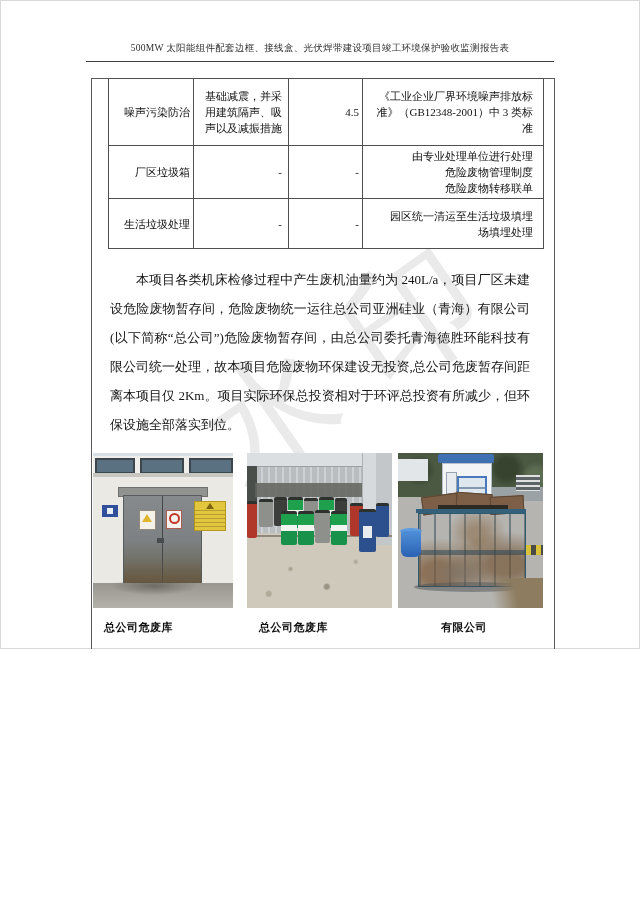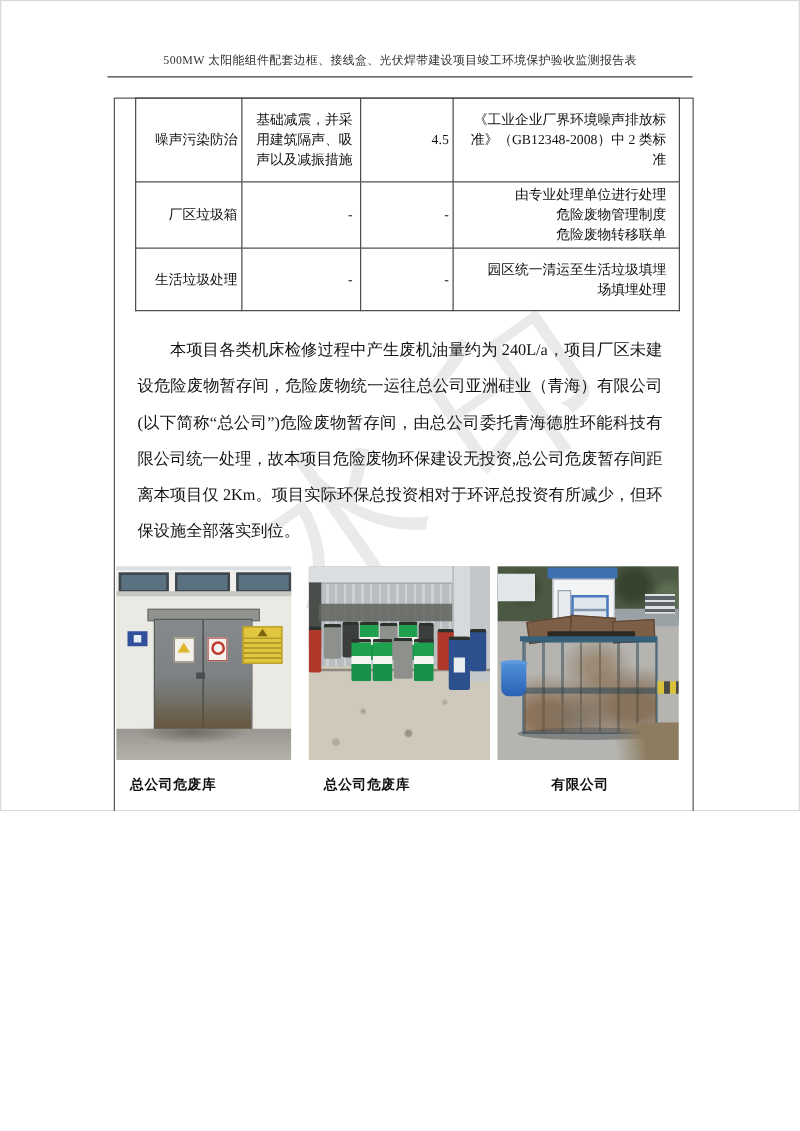--- a/index.html
+++ b/index.html
@@ -177,21 +177,21 @@
       <col style="width:85px">
         <col style="width:95px">
         <col style="width:74px">
         <col style="width:181px">
     </colgroup>
     <tbody>
       <tr class="r1">
         <td class="c-item">噪声污染防治</td>
         <td class="c-measure">基础减震，并采用建筑隔声、吸声以及减振措施</td>
         <td class="c-value">4.5</td>
-        <td class="c-standard">《工业企业厂界环境噪声排放标准》（GB12348-2008）中 2 类标准</td>
+        <td class="c-standard">《工业企业厂界环境噪声排放标准》（GB12348-2001）中 3 类标准</td>
       </tr>
       <tr class="r2">
         <td class="c-item">厂区垃圾箱</td>
         <td class="c-measure">-</td>
         <td class="c-value">-</td>
         <td class="c-standard">由专业处理单位进行处理
 危险废物管理制度
 危险废物转移联单</td>
       </tr>
       <tr class="r3">

